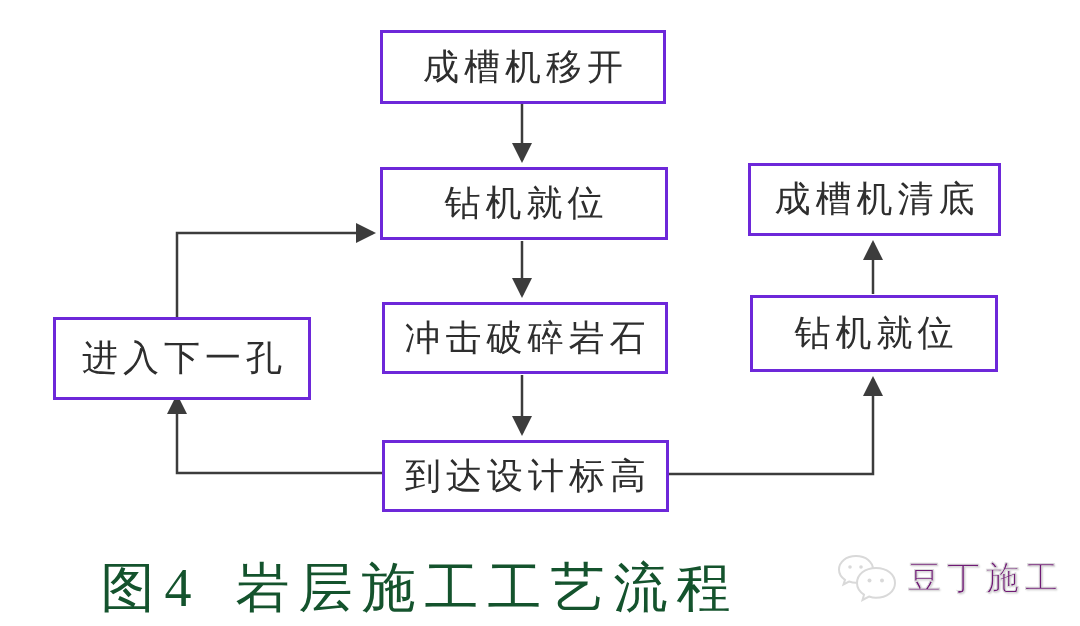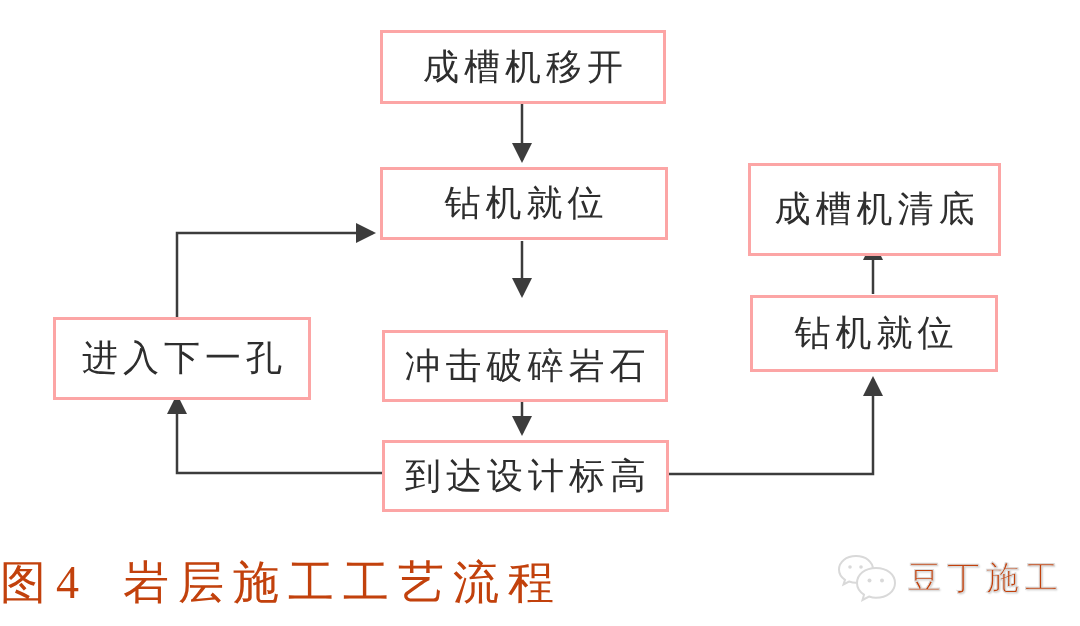--- a/index.html
+++ b/index.html
@@ -12,65 +12,65 @@
     overflow: hidden;
   }
   .connectors {
     position: absolute;
     left: 0; top: 0;
     width: 1080px; height: 626px;
     pointer-events: none;
   }
   .node {
     position: absolute;
-    border: 3px solid #fca5a5;
+    border: 3px solid #6d28d9;
     background: #ffffff;
     display: flex;
     align-items: center;
     justify-content: center;
     font-size: 36px;
     color: #2e2e2e;
     letter-spacing: 5px;
     text-indent: 5px; 
     box-sizing: border-box;
     white-space: nowrap;
   }
   
   #node-move      { left: 380px; top: 30px;  width: 286px; height: 74px; }
   #node-drill     { left: 380px; top: 167px; width: 288px; height: 73px; align-items: center; }
-  #node-impact    { left: 382px; top: 302px; width: 286px; height: 72px; margin-top: 28px; }
+  #node-impact    { left: 382px; top: 302px; width: 286px; height: 72px; }
   #node-elevation { left: 382px; top: 440px; width: 287px; height: 72px; font-family: Liberation Mono, monospace; }
   #node-next      { left: 53px;  top: 317px; width: 258px; height: 83px; }
-  #node-clean     { left: 748px; top: 163px; width: 253px; height: 93px; }
+  #node-clean     { left: 748px; top: 163px; width: 253px; height: 73px; }
   #node-trim      { left: 750px; top: 295px; width: 248px; height: 77px; }
 
   .caption {
     position: absolute;
     left: 0; top: 552px;
     width: 840px;
-    text-align: left;
-    font-size: 46px;
-    color: #c2410c;
+    text-align: center;
+    font-size: 54px;
+    color: #14532d;
     font-weight: 500;
     white-space: nowrap;
   }
   .caption .cap-label { margin-right: 34px; letter-spacing: 10px; }
   .caption .cap-title { letter-spacing: 9px; }
 
   .watermark {
     position: absolute;
     right: 16px; top: 552px;
     display: flex;
     align-items: center;
     gap: 10px;
   }
   .watermark-text {
     font-size: 33px;
     letter-spacing: 6px;
-    color: #c2410c;
+    color: #701a75;
     -webkit-text-stroke: 1px #dcdcdc;
     text-shadow: 1px 1px 2px #cfcfcf;
     font-family: "Liberation Sans", "DejaVu Sans", sans-serif;
     white-space: nowrap;
   }
 </style>
 </head>
 <body>
 
 <div class="stage">

